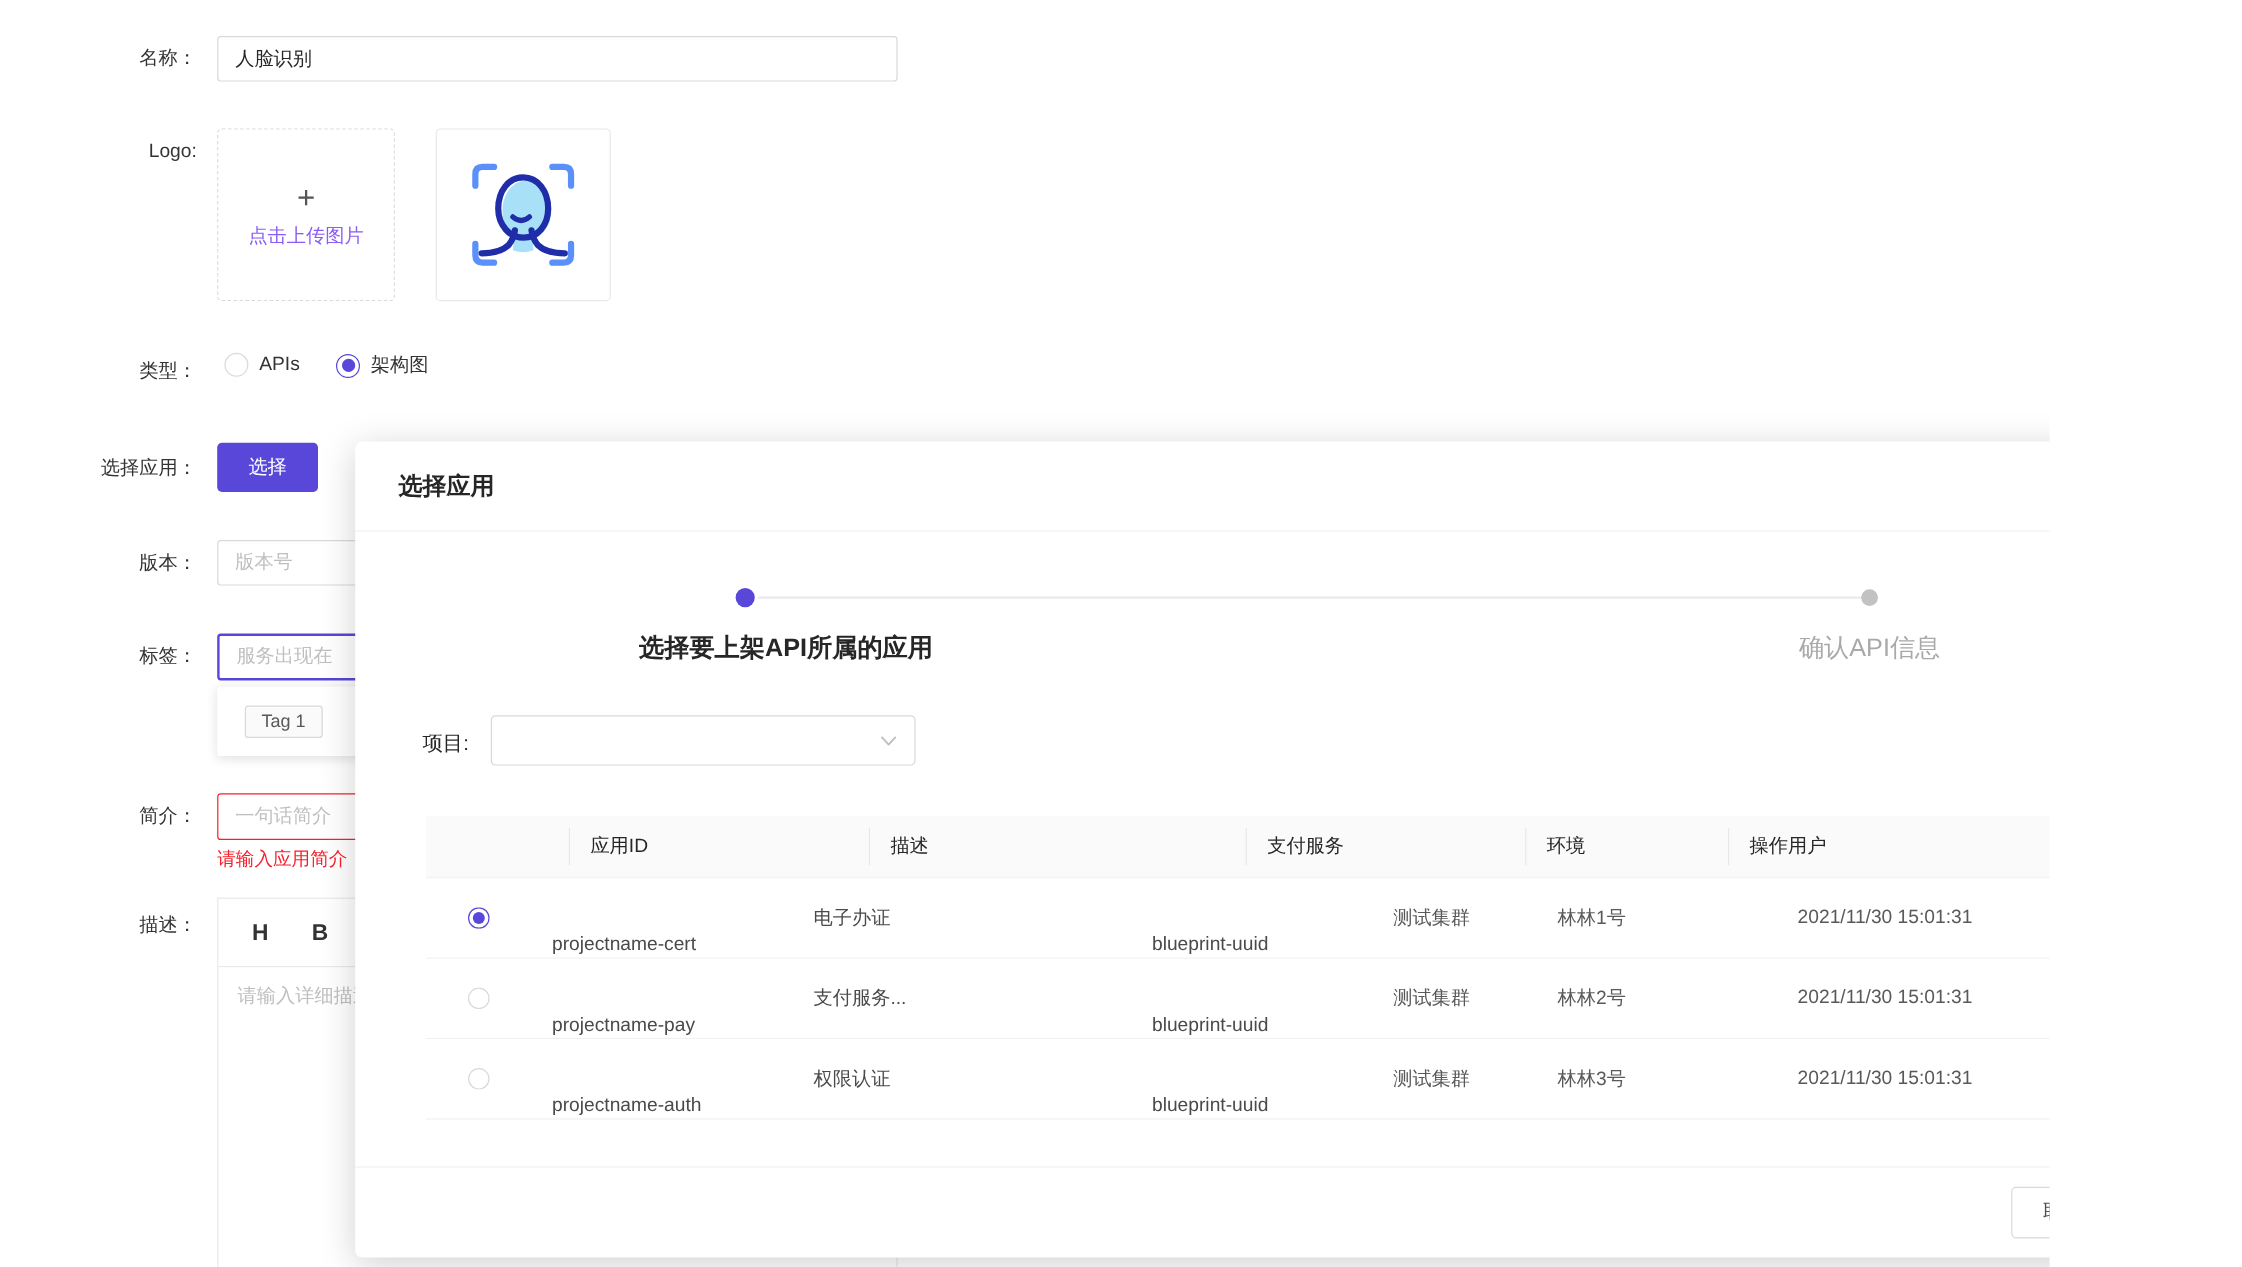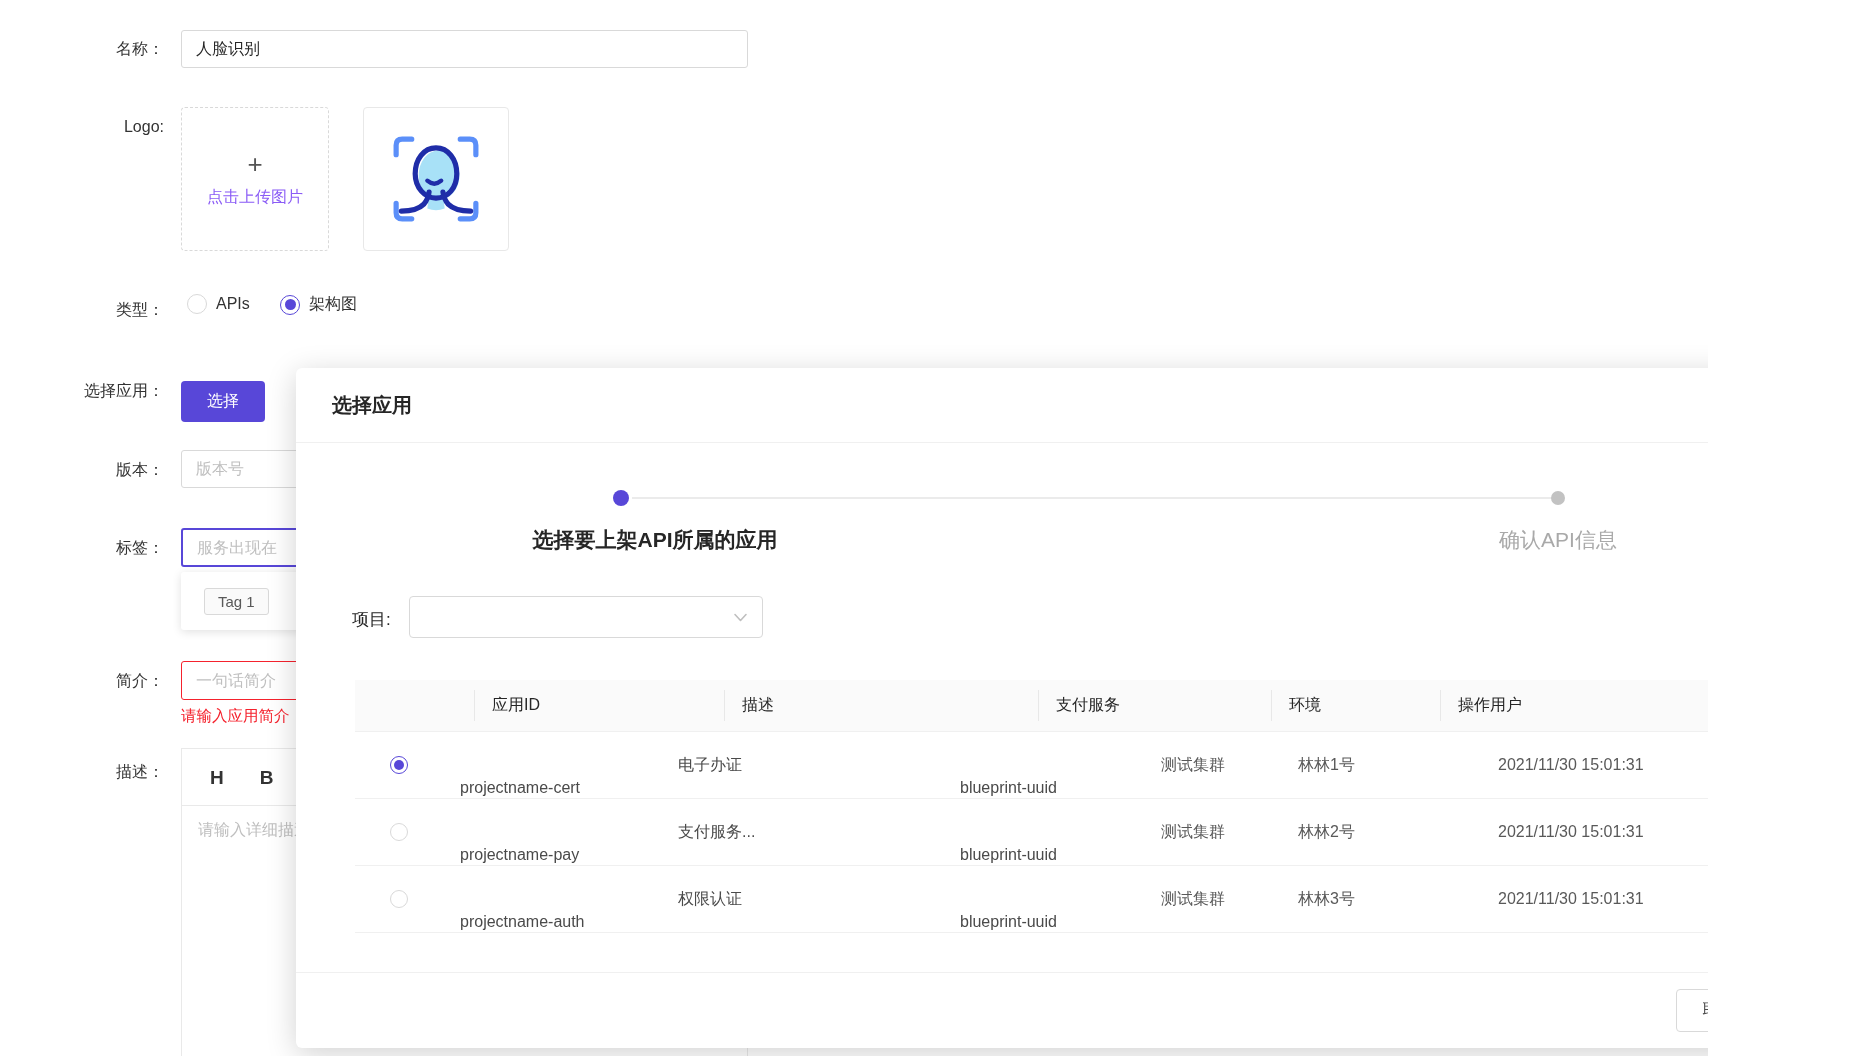--- a/index.html
+++ b/index.html
@@ -103,21 +103,21 @@
   <div class="radio-item" style="left:187px;top:294px;">
     <span class="radio" id="type-radio-0"></span>
     <span>APIs</span>
   </div>
   <div class="radio-item" style="left:280px;top:294px;">
     <span class="radio checked" id="type-radio-1"></span>
     <span>架构图</span>
   </div>
 
   <div class="form-label" style="top:381px;">选择应用：</div>
-  <button class="btn btn-primary abs" style="left:181px;top:369px;width:84px;height:41px;margin-top:12px;">选择</button>
+  <button class="btn btn-primary abs" style="left:181px;top:369px;width:84px;height:41px;">选择</button>
 
   <div class="form-label" style="top:460px;">版本：</div>
   <input class="input" style="left: 181px; top: 450px; width: 567px; height: 38px;" placeholder="版本号">
 
   <div class="form-label" style="top:538px;">标签：</div>
   <input class="input" style="left: 181px; top: 528px; width: 567px; height: 39px; border: 2px solid var(--primary);" placeholder="服务出现在">
   <div class="abs tags-panel">
     <span class="tag">Tag 1</span>
     <span class="tag">Tag 2</span>
   </div>

